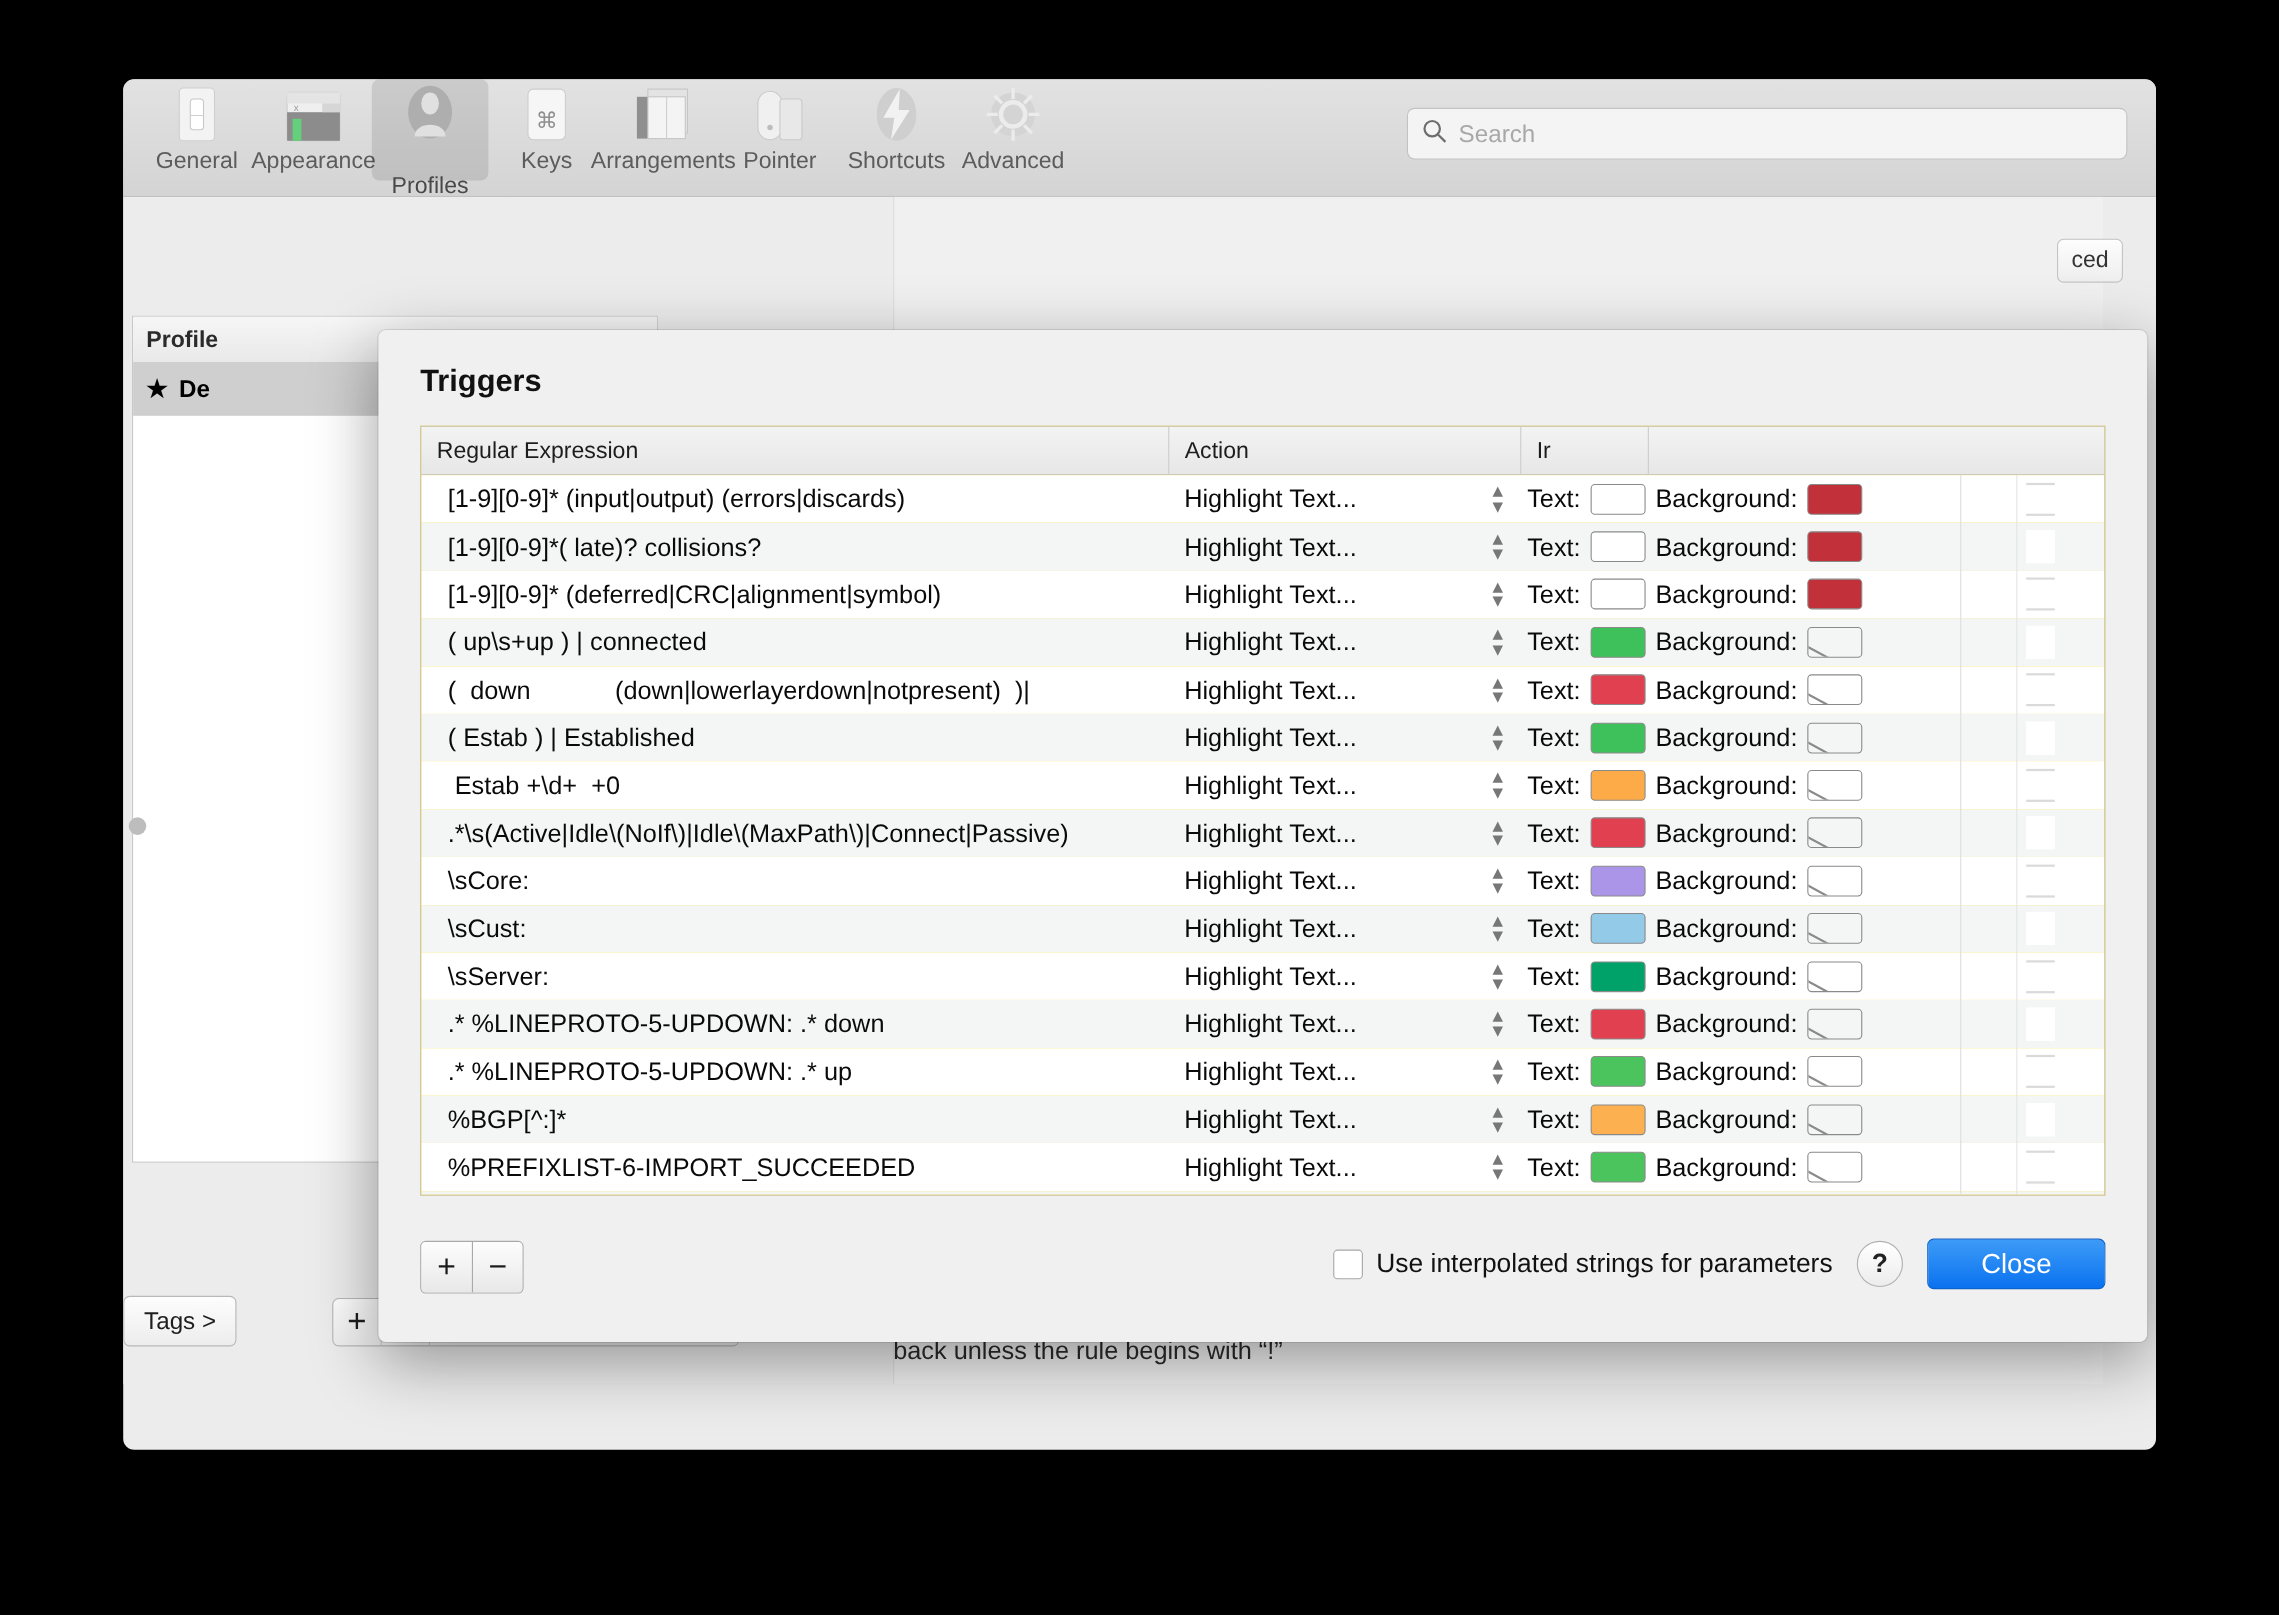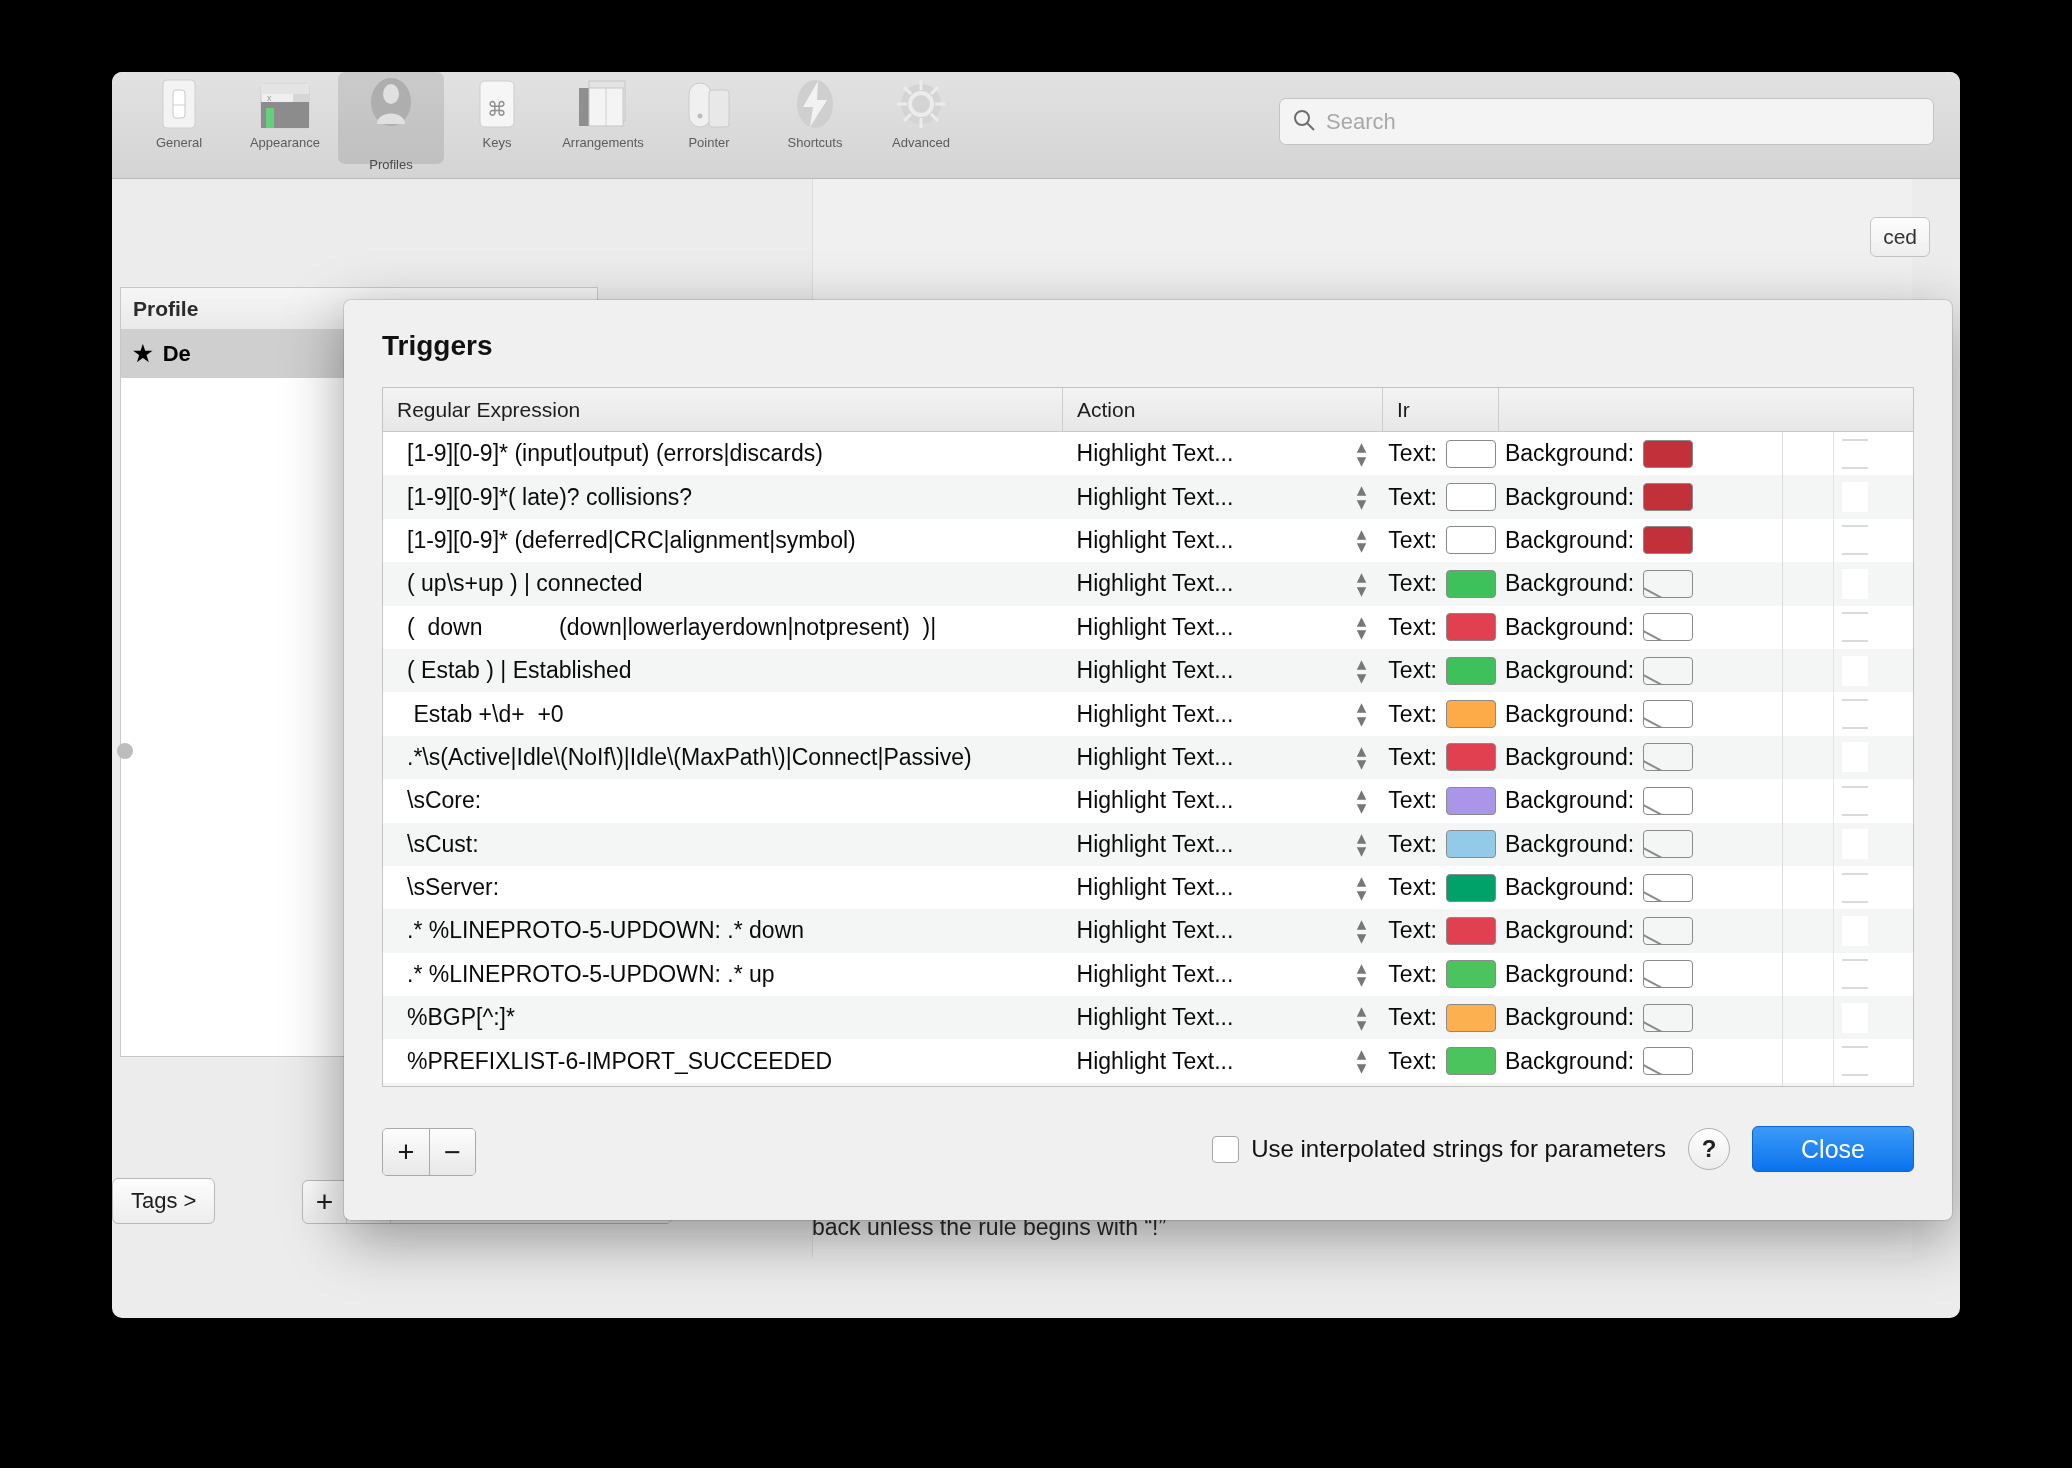--- a/index.html
+++ b/index.html
@@ -46,21 +46,21 @@
   }
   .tb-items { display: flex; align-items: flex-start; height: 100%; }
   .tb-item {
     width: 106px; height: 92px;
     display: flex; flex-direction: column; align-items: center;
     padding-top: 4px;
     border-radius: 7px;
   }
   .tb-item.selected { background: rgba(0,0,0,0.10); gap: 24px; }
   .tb-icon { height: 54px; display: flex; align-items: flex-end; justify-content: center; }
-  .tb-label { margin-top: 5px; font-size: 13px; color: #5c5c5c; }
+  .tb-label { margin-top: 5px; font-size: 21px; color: #5c5c5c; }
   .tb-item.selected .tb-label { color: #494949; }
 
   .tb-search {
     position: absolute; right: 26px; top: 26px;
     width: 655px; height: 47px;
     background: #f4f4f4;
     border: 1px solid #c3c3c3;
     border-radius: 7px;
     display: flex; align-items: center; padding: 0 12px;
   }

